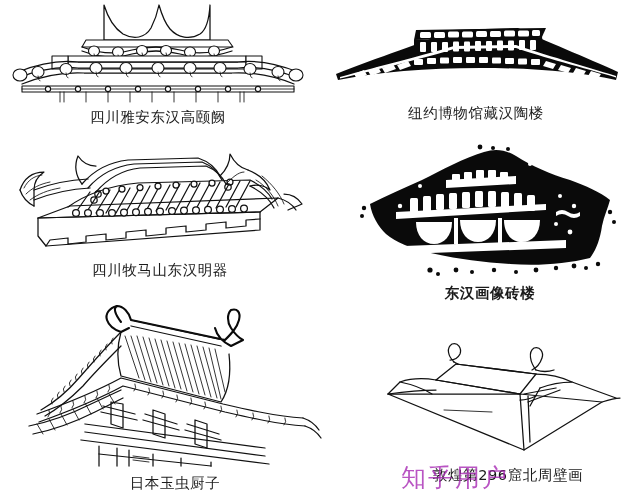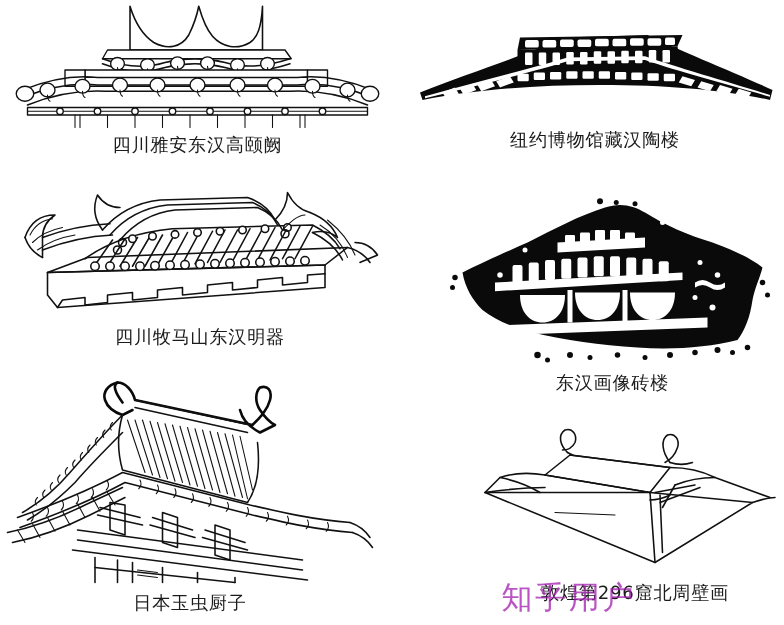--- a/index.html
+++ b/index.html
@@ -49,25 +49,25 @@
   #cell-gaoyi-que   .figure-caption { margin-top: 8px; }
 
   #cell-ny-pottery     { left: 330px; top: 14px;  width: 292px; }
   #cell-ny-pottery  .figure-art { height: 72px; }
   #cell-ny-pottery  .figure-caption { margin-top: 20px; }
 
   #cell-mumashan      { left: 10px;  top: 150px; width: 300px; }
   #cell-mumashan    .figure-art { height: 104px; }
   #cell-mumashan    .figure-caption { margin-top: 9px; }
 
-  #cell-brick-relief  { left: 360px; top: 160px; width: 260px; }
+  #cell-brick-relief  { left: 360px; top: 146px; width: 260px; font-weight: bold; }
   #cell-brick-relief .figure-art { height: 130px; }
   #cell-brick-relief .figure-caption { margin-top: 10px; }
 
-  #cell-tamamushi     { left: 2px;  top: 306px; width: 300px; }
+  #cell-tamamushi     { left: 25px;  top: 306px; width: 300px; }
   #cell-tamamushi   .figure-art { height: 160px; }
   #cell-tamamushi   .figure-caption { margin-top: 10px; }
 
   #cell-dunhuang      { left: 384px; top: 340px; width: 248px; }
   #cell-dunhuang    .figure-art { height: 120px; }
   #cell-dunhuang    .figure-caption { margin-top: 8px; }
 
   .ink { fill: none; stroke: #111111; stroke-width: 1.25; stroke-linecap: round; stroke-linejoin: round; }
   .ink-thin { fill: none; stroke: #111111; stroke-width: 0.85; stroke-linecap: round; stroke-linejoin: round; }
   .ink-thick { fill: none; stroke: #0a0a0a; stroke-width: 2.1; stroke-linecap: round; stroke-linejoin: round; }

